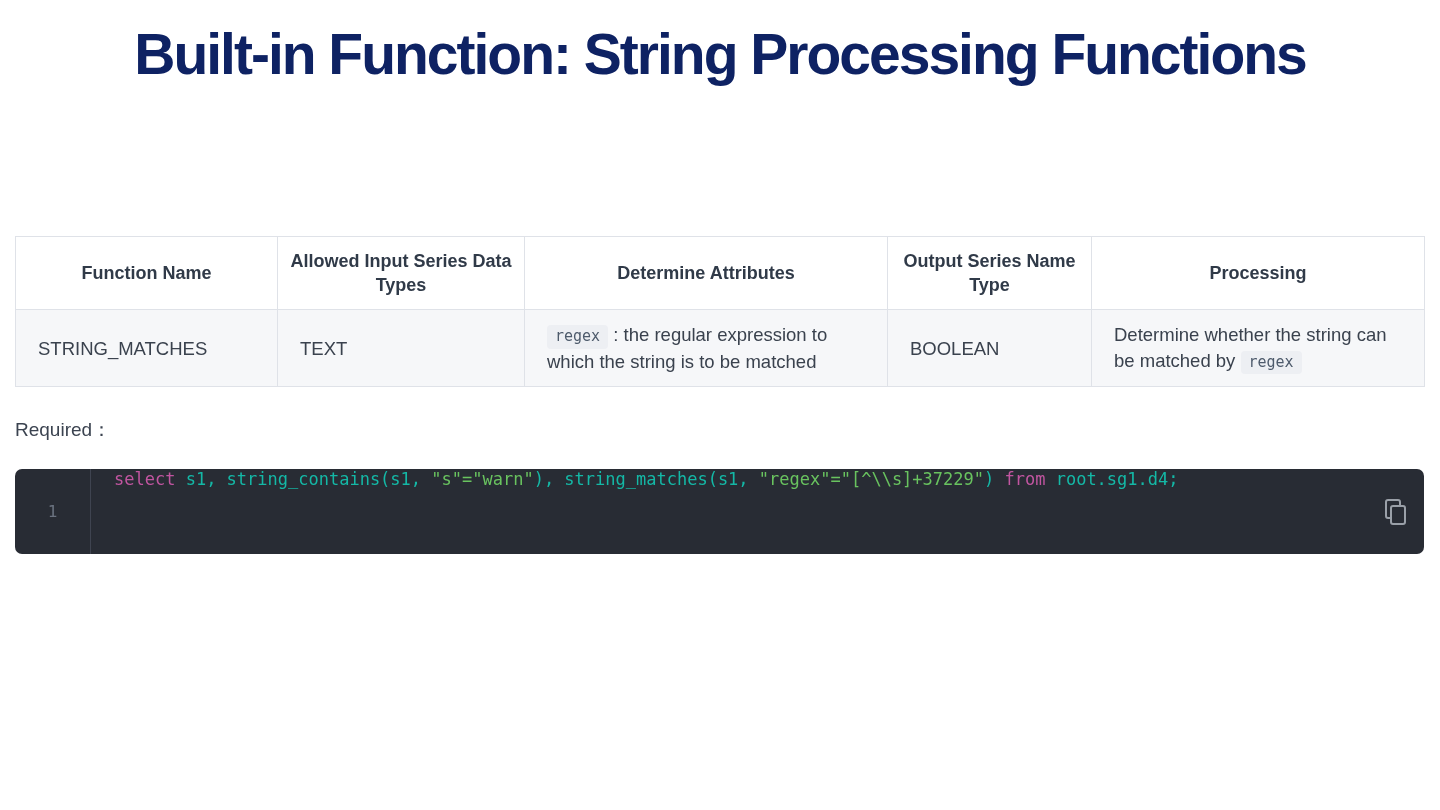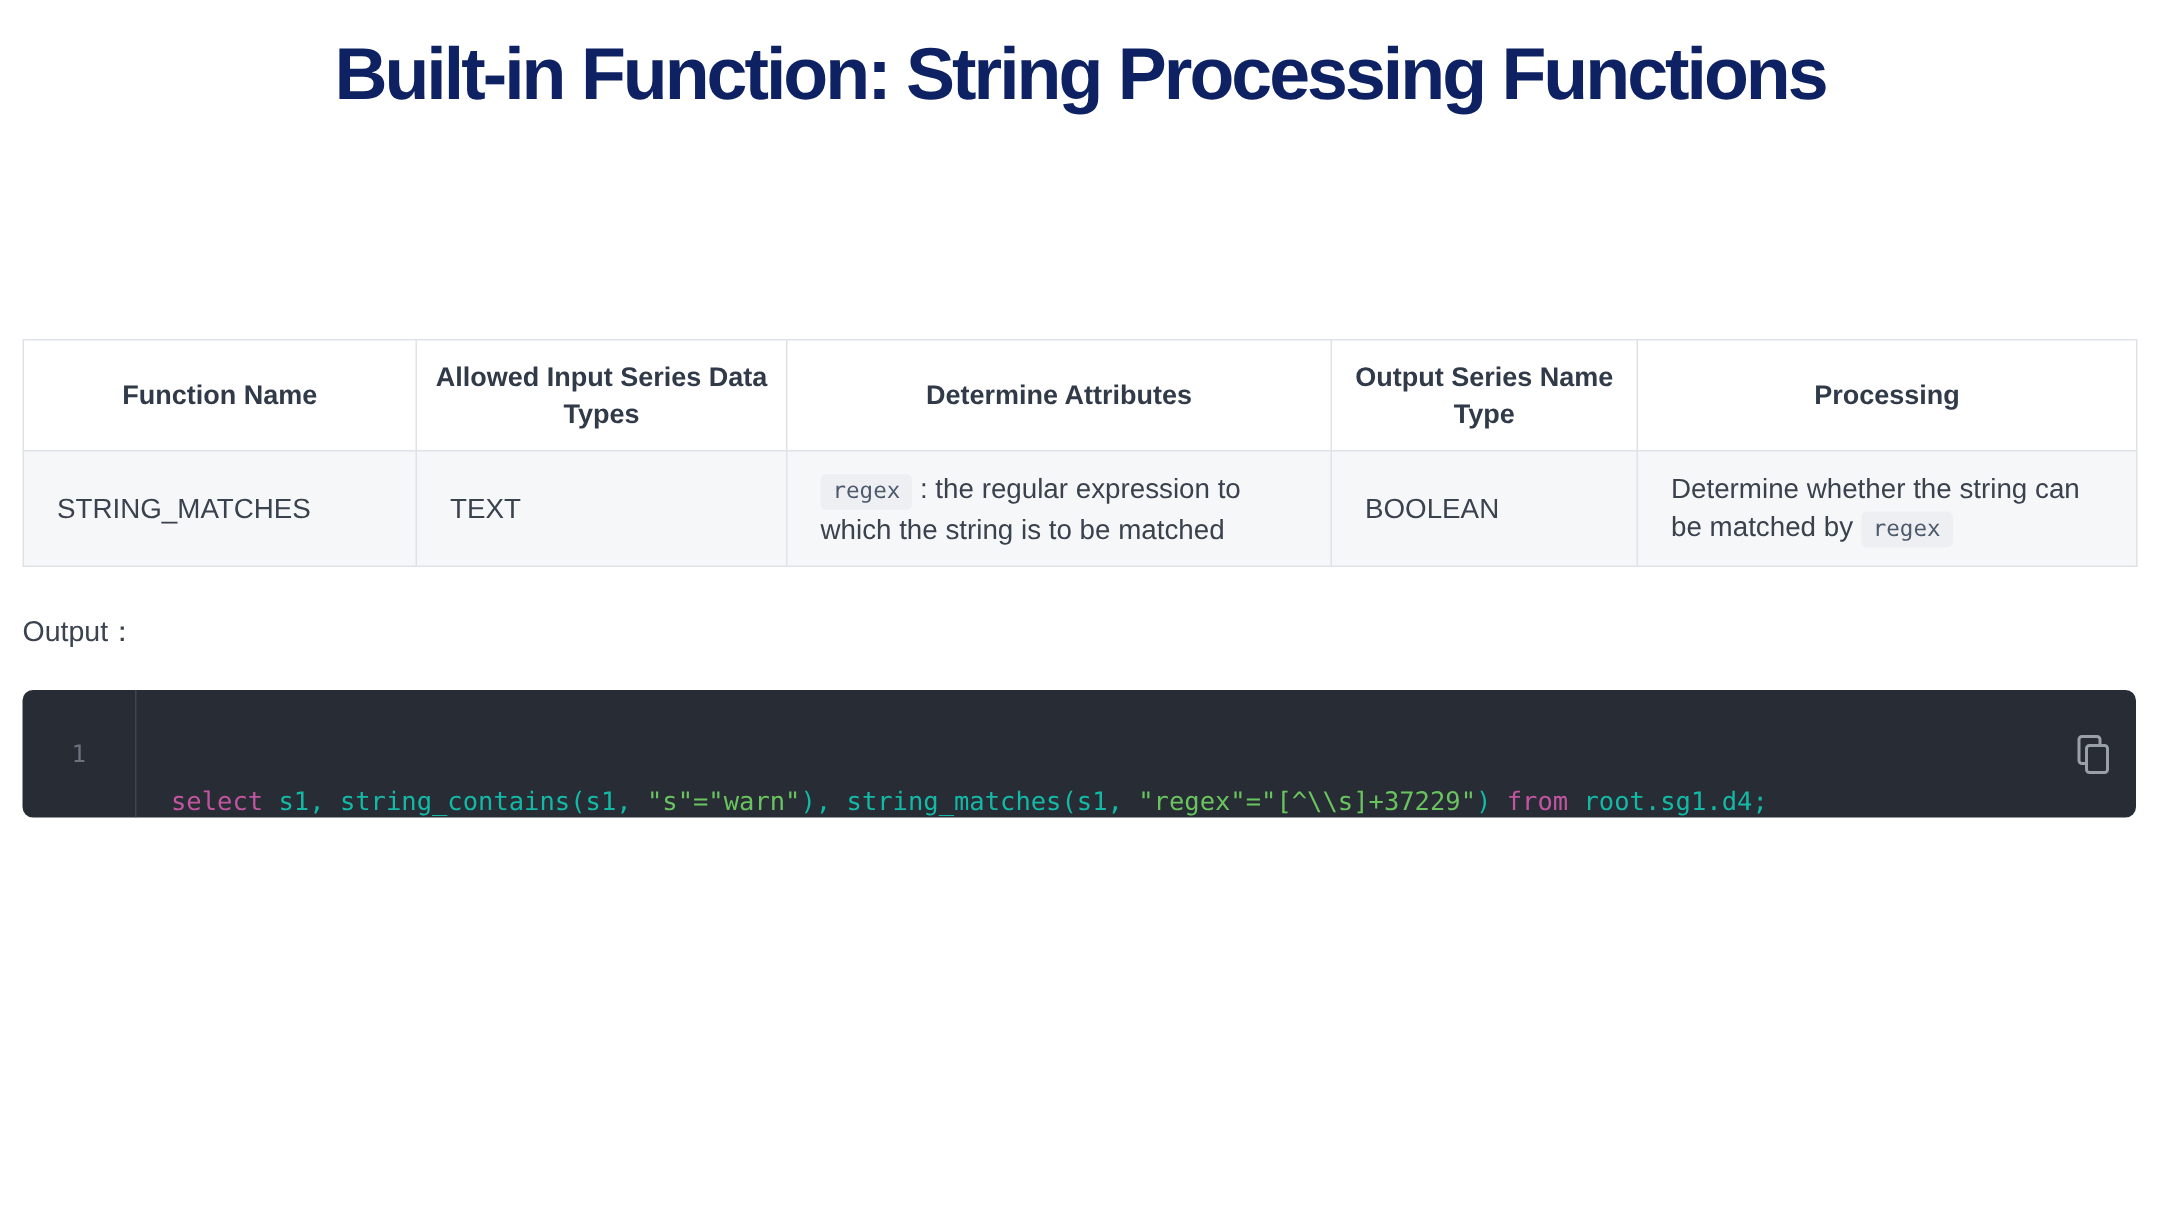--- a/index.html
+++ b/index.html
@@ -5,21 +5,21 @@
   * { margin: 0; padding: 0; box-sizing: border-box; }
   html, body {
     width: 1440px; height: 810px;
     background: #ffffff;
     font-family: "Liberation Sans", sans-serif;
     overflow: hidden;
   }
   .page-title {
     margin-top: 22px;
     text-align: center;
-    font-size: 49px;
+    font-size: 57px;
     font-weight: 800;
     letter-spacing: -2px;
     color: #0e2263;
     line-height: 1.15;
   }
   table.func-table {
     margin: 148px 15px 0 15px;
     width: 1409px;
     border-collapse: collapse;
     table-layout: fixed;
@@ -86,21 +86,21 @@
     display: flex;
     align-items: center;
     justify-content: center;
     color: #6b7380;
     font-family: "DejaVu Sans Mono", monospace;
     font-size: 16px;
   }
   .code-line {
     flex: 1;
     display: flex;
-    align-items: flex-end;
+    align-items: flex-start;
     padding-left: 23px;
     white-space: pre;
     font-family: "DejaVu Sans Mono", monospace;
     font-size: 17px;
     color: #d7dbe0;
     overflow: hidden;
   }
   .tok-keyword { color: #c155a0; }
   .tok-string  { color: #69c35f; }
   .tok-plain   { color: #14b8a6; }
@@ -143,21 +143,21 @@
       <tr class="striped">
         <td>STRING_MATCHES</td>
         <td>TEXT</td>
         <td><code class="chip">regex</code> : the regular expression to which the string is to be matched</td>
         <td>BOOLEAN</td>
         <td>Determine whether the string can be matched by <code class="chip">regex</code></td>
       </tr>
     </tbody>
 </table>
 
-<p class="example-label">Output：</p>
+<p class="example-label">Required：</p>
 
 <div class="code-block">
   <div class="code-gutter">1</div>
   <div class="code-line"><span class="tok-keyword">select</span><span class="tok-plain"> s1, string_contains(s1, </span><span class="tok-string">"s"="warn"</span><span class="tok-plain">), string_matches(s1, </span><span class="tok-string">"regex"="[^\\s]+37229"</span><span class="tok-plain">) </span><span class="tok-keyword">from</span><span class="tok-plain"> root.sg1.d4;</span></div>
   <button class="copy-button" title="">
     <span>
       <svg width="26" height="30" viewBox="0 0 26 30">
         <rect x="4" y="3" width="14" height="18" rx="2" fill="none" stroke="#9aa0a8" stroke-width="2"></rect>
         <rect x="9" y="9" width="14" height="18" rx="2" fill="#282c34" stroke="#9aa0a8" stroke-width="2"></rect>
       </svg>

